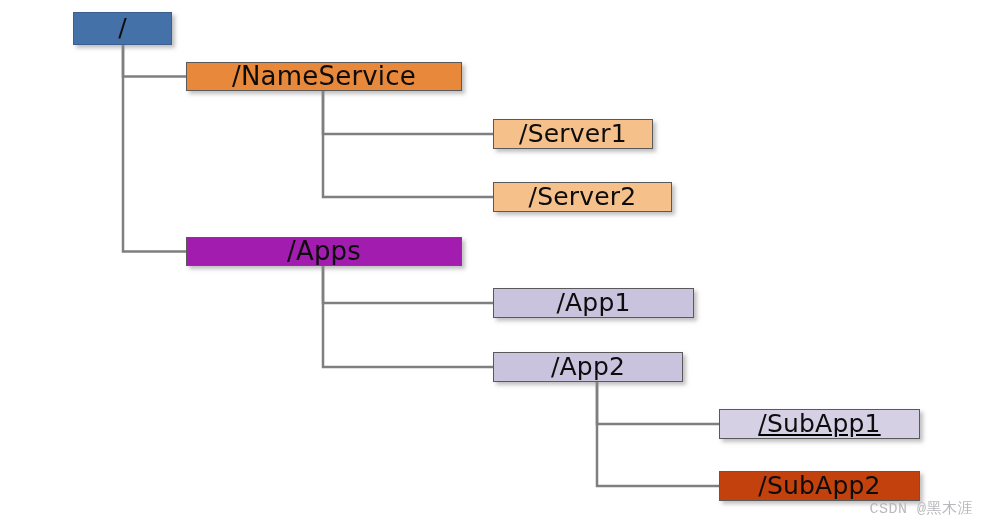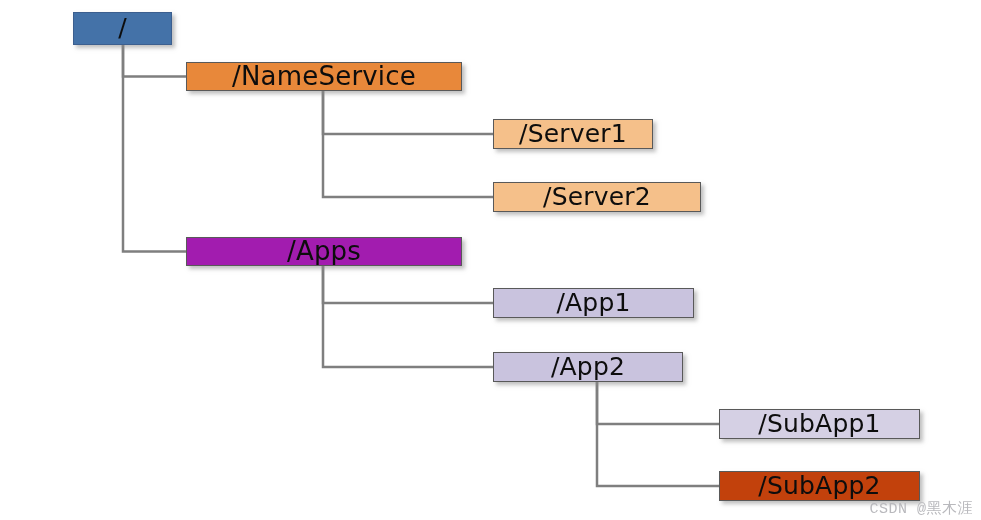--- a/index.html
+++ b/index.html
@@ -84,33 +84,33 @@
   <div id="node-layer">
       <div class="node-box node-level0 node-root" style="left: 73px; top: 12px; width: 99px; height: 33px; background: rgb(68, 114, 168); border-color: rgb(60, 95, 143);">
         <span class="node-label">/</span>
       </div>
       <div class="node-box node-level1" style="left: 186px; top: 62px; width: 276px; height: 29px; background: rgb(232, 136, 58); border-color: rgb(89, 89, 89);">
         <span class="node-label">/NameService</span>
       </div>
       <div class="node-box node-level2" style="left: 493px; top: 119px; width: 160px; height: 30px; background: rgb(245, 192, 138); border-color: rgb(89, 89, 89);">
         <span class="node-label">/Server1</span>
       </div>
-      <div class="node-box node-level2" style="left: 493px; top: 182px; width: 208px; height: 30px; background: rgb(245, 192, 138); border-color: rgb(89, 89, 89); justify-content: center;">
+      <div class="node-box node-level2" style="left: 493px; top: 182px; width: 179px; height: 30px; background: rgb(245, 192, 138); border-color: rgb(89, 89, 89); justify-content: center;">
         <span class="node-label">/Server2</span>
       </div>
       <div class="node-box node-level1" style="left: 186px; top: 237px; width: 276px; height: 29px; background: #a21caf; border-color: rgb(89, 89, 89);">
         <span class="node-label">/Apps</span>
       </div>
       <div class="node-box node-level2" style="left: 493px; top: 288px; width: 201px; height: 30px; background: rgb(201, 195, 222); border-color: rgb(89, 89, 89); text-align: center;">
         <span class="node-label">/App1</span>
       </div>
       <div class="node-box node-level2" style="left: 493px; top: 352px; width: 190px; height: 30px; background: rgb(201, 195, 222); border-color: rgb(89, 89, 89);">
         <span class="node-label">/App2</span>
       </div>
-      <div class="node-box node-level3" style="left: 719px; top: 409px; width: 201px; height: 30px; background: rgb(213, 208, 228); border-color: rgb(89, 89, 89);">
+      <div class="node-box node-level3" style="left: 719px; top: 409px; width: 201px; height: 30px; background: rgb(213, 208, 228); border-color: rgb(89, 89, 89); text-decoration: underline;">
         <span class="node-label">/SubApp1</span>
       </div>
       <div class="node-box node-level3" style="left: 719px; top: 471px; width: 201px; height: 30px; background: #c2410c; border-color: rgb(89, 89, 89);">
         <span class="node-label">/SubApp2</span>
       </div>
     </div>
 
   <div id="watermark">CSDN @黑木涯</div>
 
 </div>

